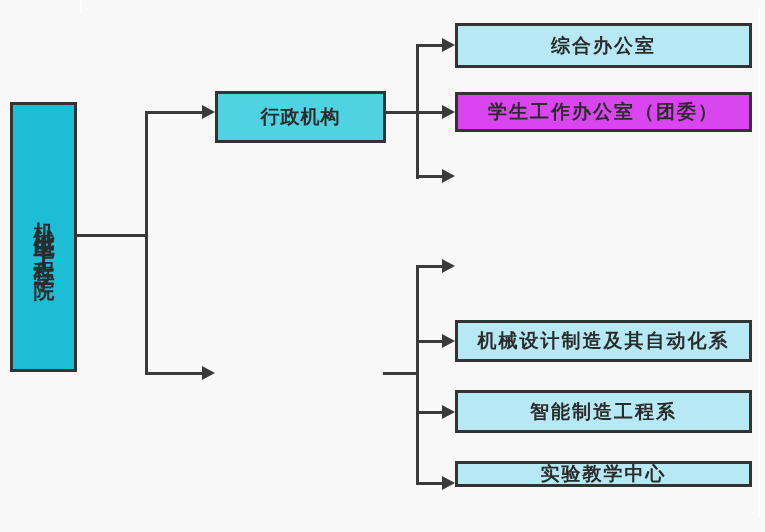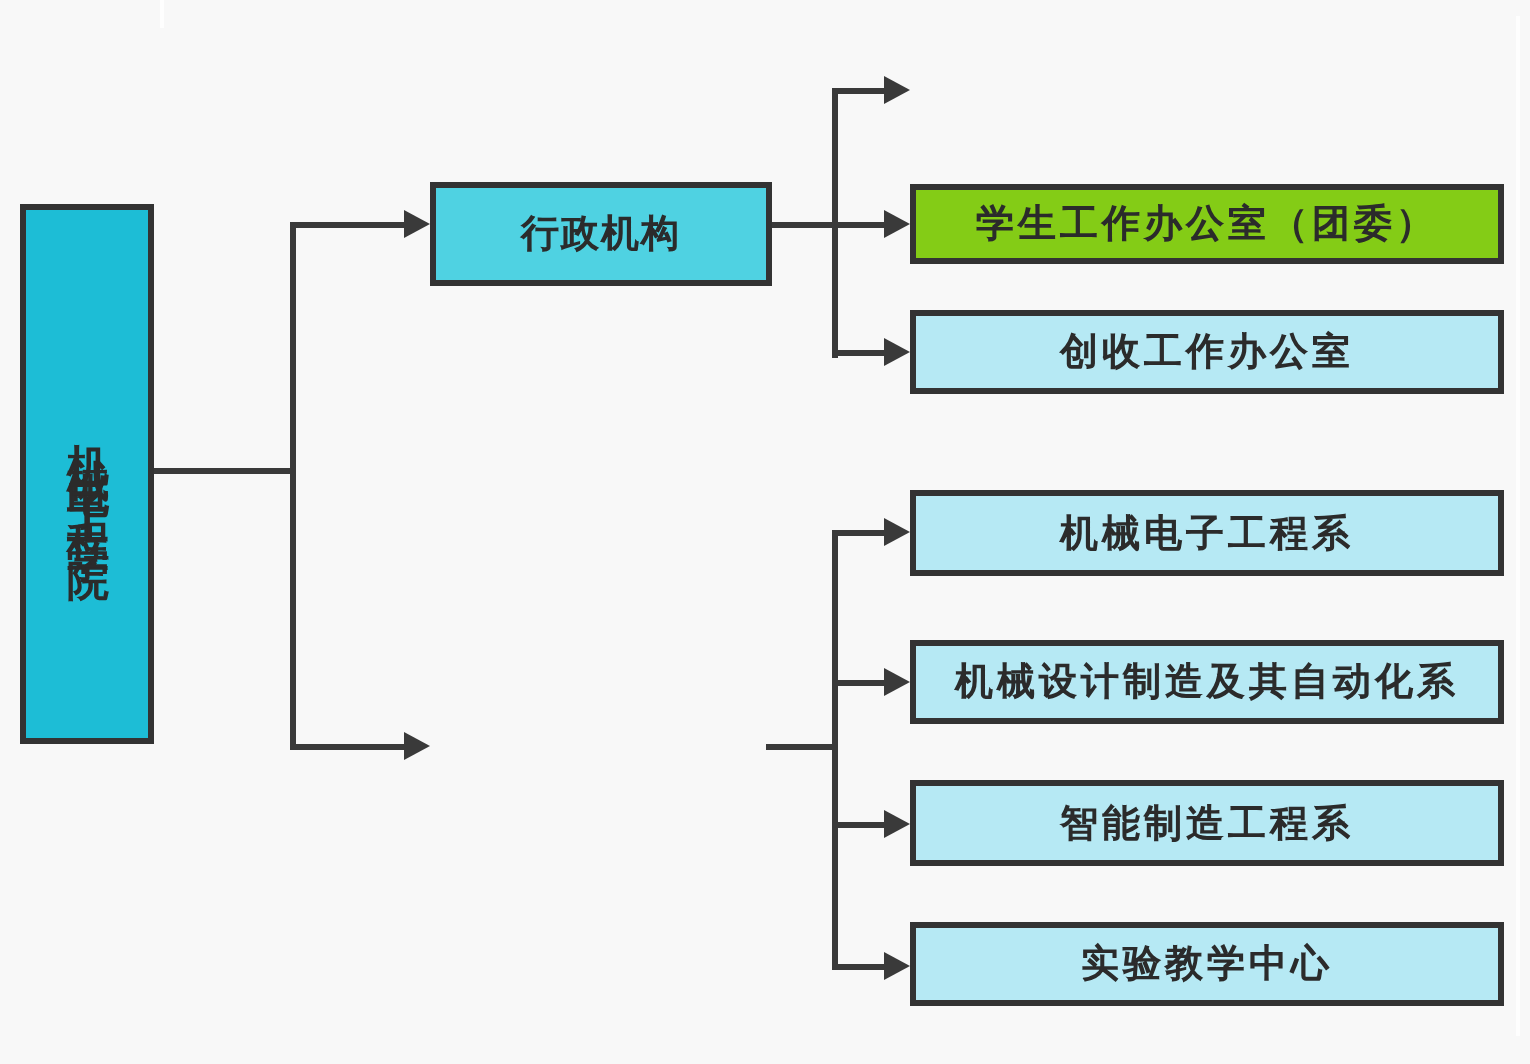--- a/index.html
+++ b/index.html
@@ -45,21 +45,21 @@
     background: #b6e9f4;
     font-size: 19px;
     letter-spacing: 2px;
   }
   .leaf-1 { top: 23px;  height: 45px; }
   .leaf-2 { top: 92px;  height: 40px; }
   .leaf-3 { top: 155px; height: 42px; }
   .leaf-4 { top: 245px; height: 43px; }
   .leaf-5 { top: 320px; height: 42px; }
   .leaf-6 { top: 390px; height: 43px; }
-  .leaf-7 { top: 461px; height: 42px; }
+  .leaf-7 { top: 461px; height: 26px; }
   .line {
     position: absolute;
     background: #3a3a3a;
   }
   .arrow {
     position: absolute;
     width: 0; height: 0;
     border-top: 7px solid transparent;
     border-bottom: 7px solid transparent;
     border-left: 13px solid #3a3a3a;
@@ -131,26 +131,25 @@
   <div class="arrow a-r4"></div>
   <div class="arrow a-r5"></div>
   <div class="arrow a-r6"></div>
   <div class="arrow a-r7"></div>
 
   <div class="node root-node" style="background-color: rgb(29, 189, 214);">机械电子工程学院</div>
 
   <div class="node branch-node branch-admin" style="background-color: rgb(79, 210, 226);">行政机构</div>
 
 
+  <div class="node leaf-node leaf-1" style="background-color: rgb(182, 233, 244);">综合办公室</div>
 
-  <div class="node leaf-node leaf-2" style="background-color: #84cc16;">学生工作办公室（团委）</div>
+  <div class="node leaf-node leaf-2" style="background-color: #d946ef;">学生工作办公室（团委）</div>
 
-  <div class="node leaf-node leaf-3" style="background-color: rgb(182, 233, 244);">创收工作办公室</div>
 
-  <div class="node leaf-node leaf-4" style="background-color: rgb(182, 233, 244);">机械电子工程系</div>
 
   <div class="node leaf-node leaf-5" style="background-color: rgb(182, 233, 244);">机械设计制造及其自动化系</div>
 
   <div class="node leaf-node leaf-6" style="background-color: rgb(182, 233, 244);">智能制造工程系</div>
 
   <div class="node leaf-node leaf-7" style="background-color: rgb(182, 233, 244);">实验教学中心</div>
 
 </div>
 
 </body></html>

